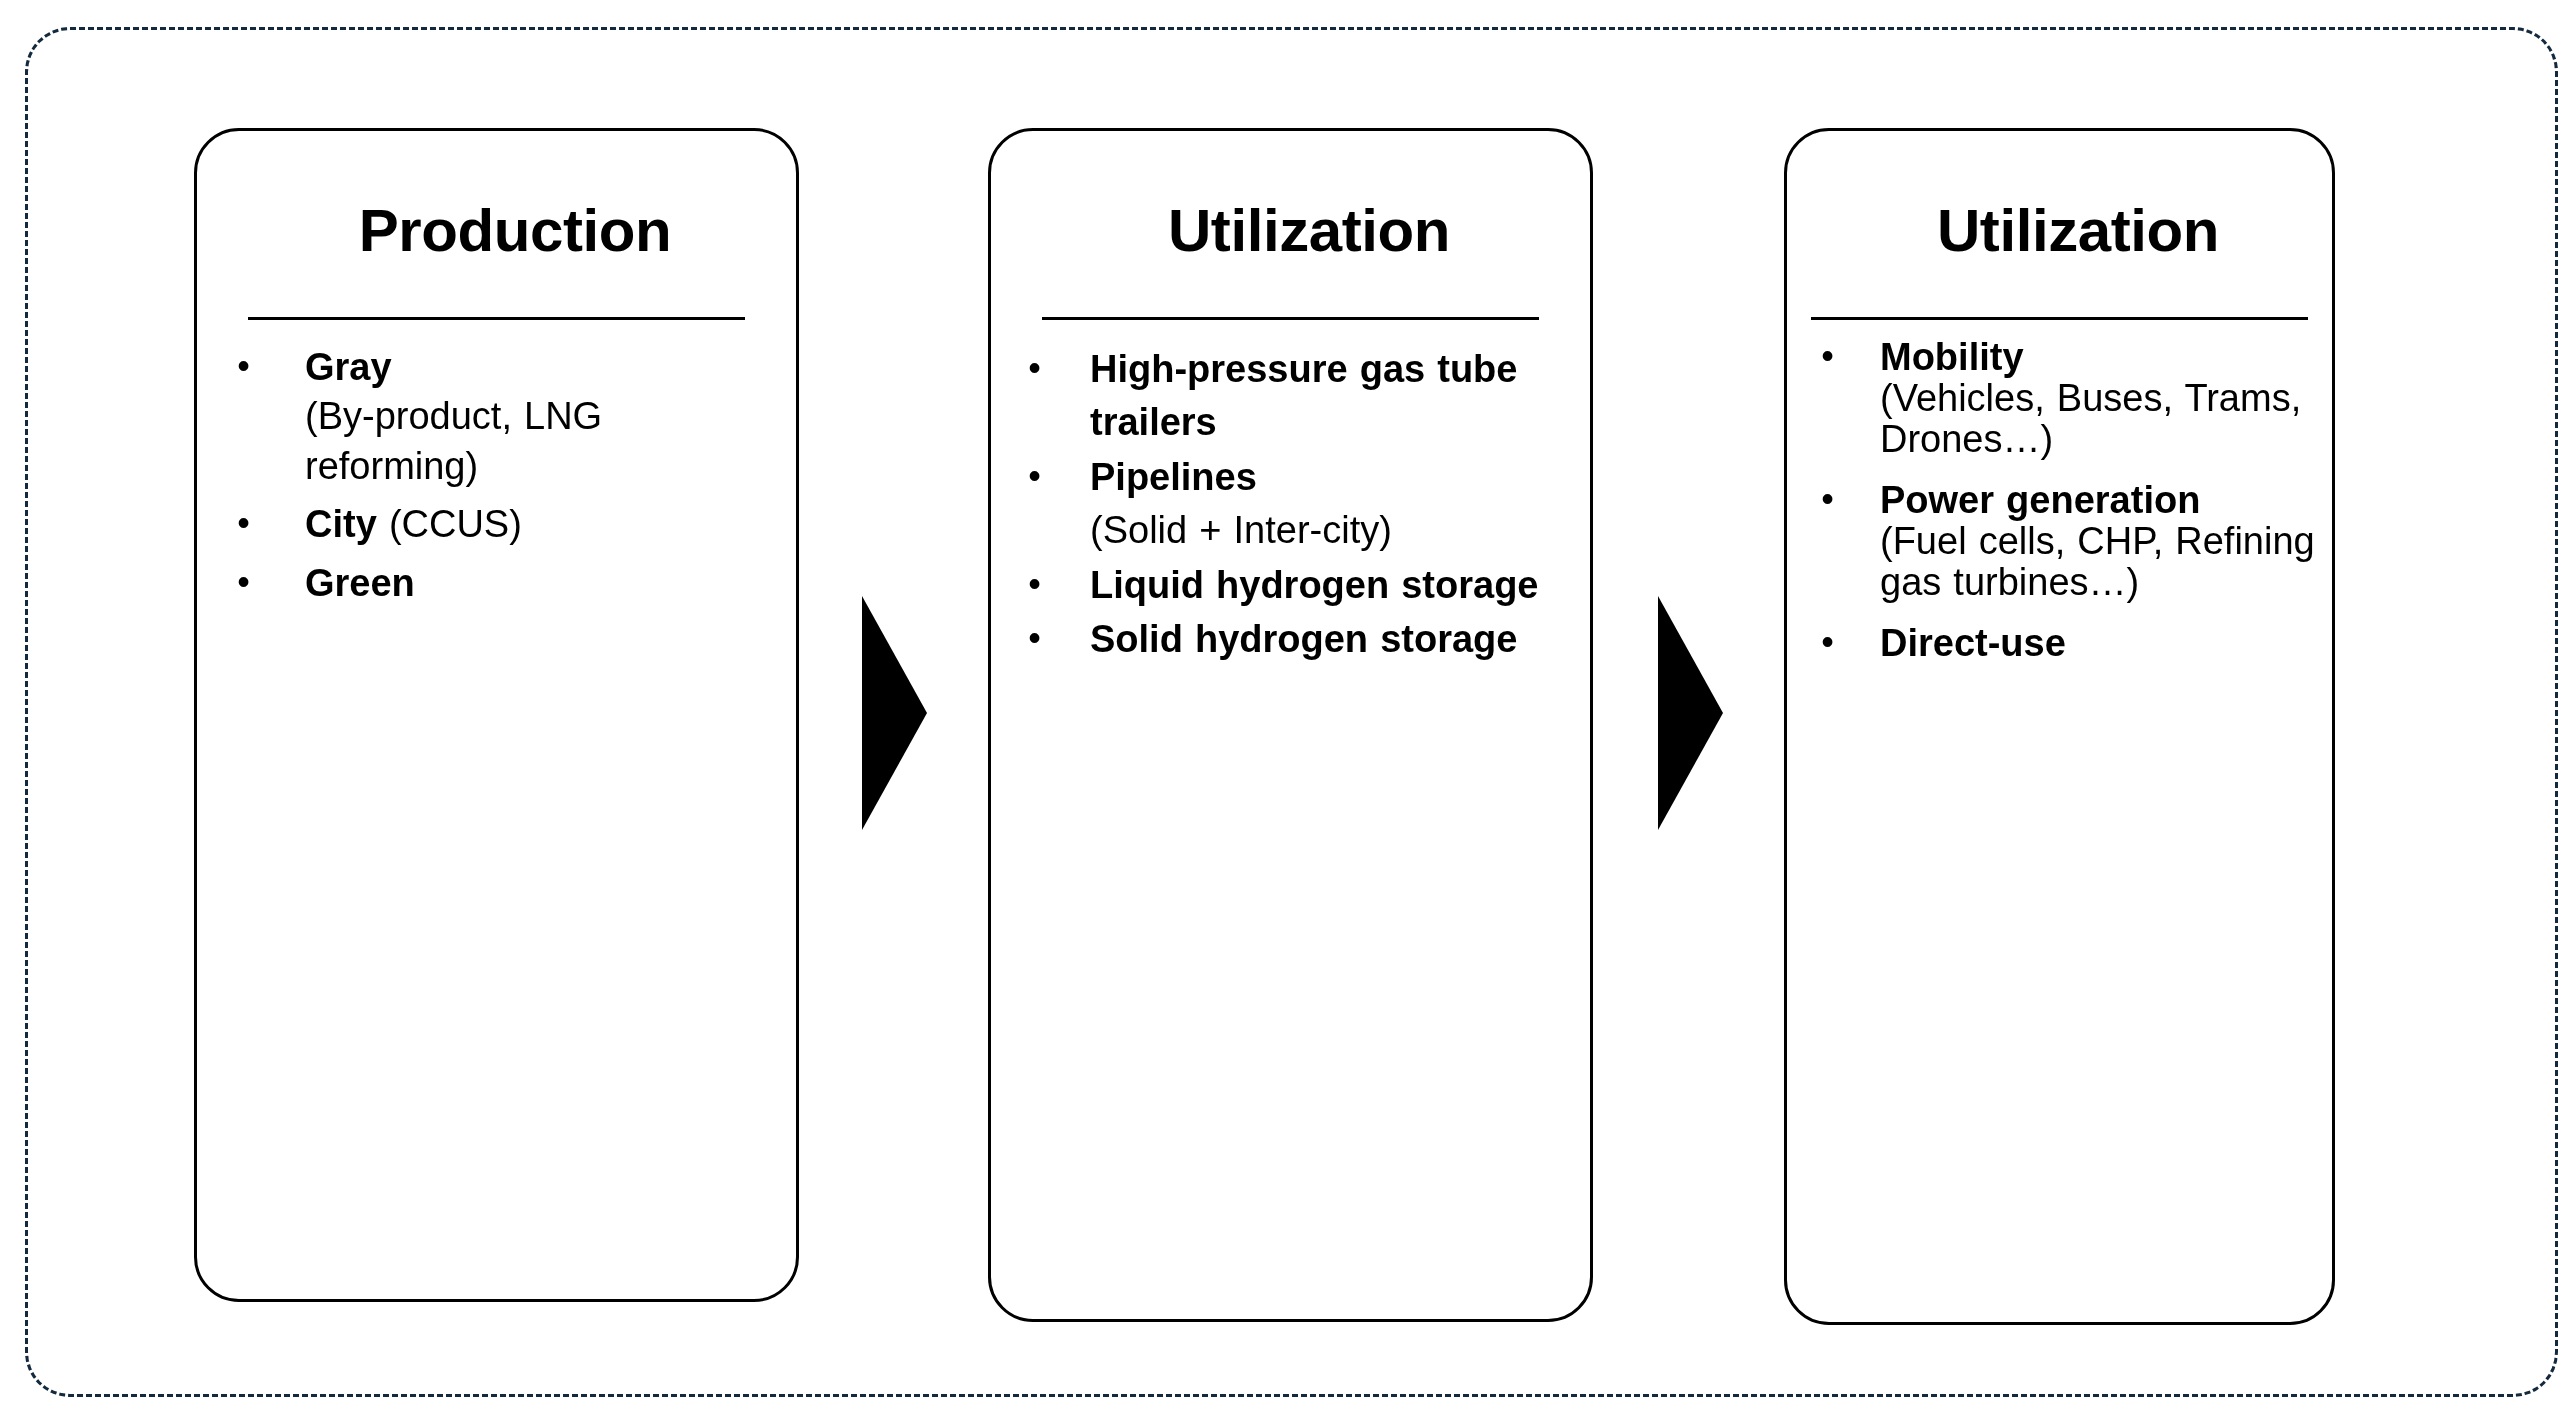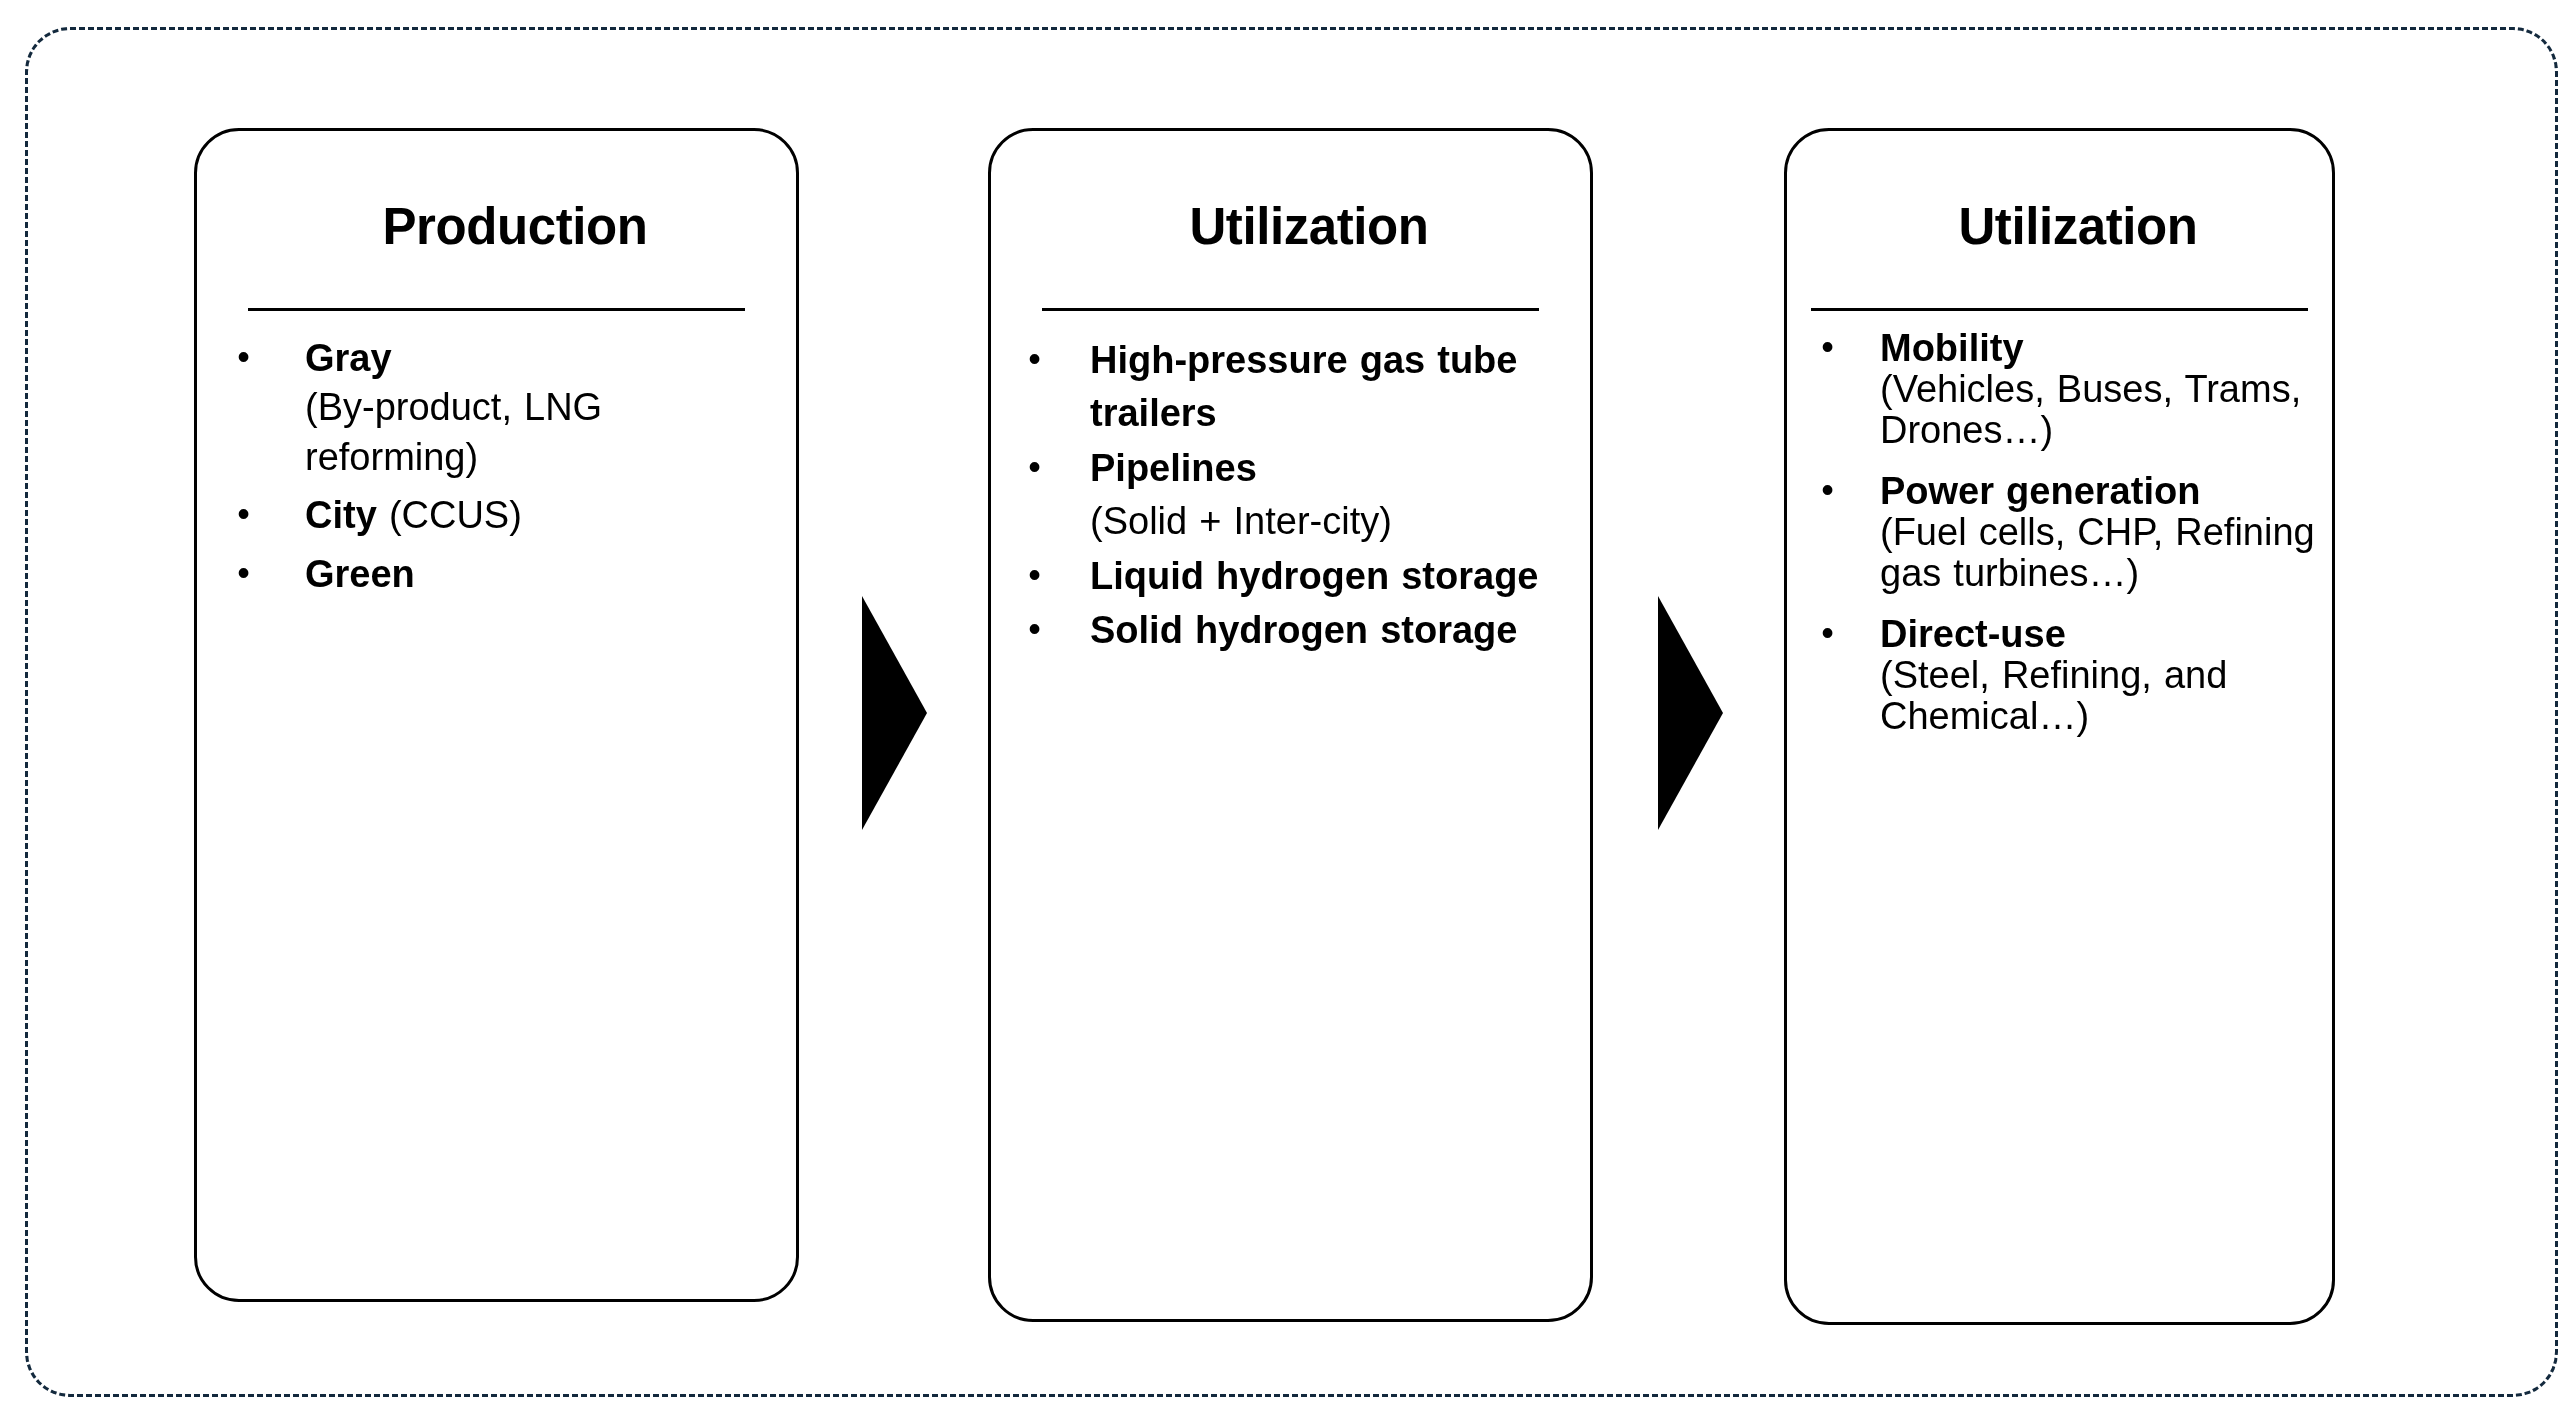--- a/index.html
+++ b/index.html
@@ -45,21 +45,21 @@
     overflow: hidden;
   }
 
   #card-production  { left: 194px;  top: 128px; width: 605px; height: 1174px; }
   #card-distribution{ left: 988px; top: 128px; width: 605px; height: 1194px; }
   #card-utilization { left: 1784px; top: 128px; width: 551px; height: 1197px; }
 
   .card-title {
     text-align: center;
     font-weight: bold;
-    font-size: 51px;
+    font-size: 60px;
     line-height: 1.0;
     letter-spacing: -0.4px;
     margin-top: 70px;
     padding-left: 37px;
   }
 
   .card-divider {
     height: 0;
     border-top: 3.1px solid #000000;
     margin: 56px auto 0 auto;
@@ -214,20 +214,20 @@
         <span class="bullet-text"><span class="lead">Mobility</span><br><span class="detail">(Vehicles, Buses, Trams, Drones…)</span></span>
       </div>
 
       <div class="bullet-item">
         <span class="bullet-dot">•</span>
         <span class="bullet-text"><span class="lead">Power generation</span><br><span class="detail">(Fuel cells, CHP, Refining gas turbines…)</span></span>
       </div>
 
       <div class="bullet-item">
         <span class="bullet-dot">•</span>
-        <span class="bullet-text"><span class="lead">Direct-use</span><br><span class="detail">(Steel, Refining, and Chemical…)</span></span>
+        <span class="bullet-text"><span class="lead">Direct-use</span><br></span>
       </div>
 
     </div>
   </div>
 
 </div>
 
 
 </body></html>

